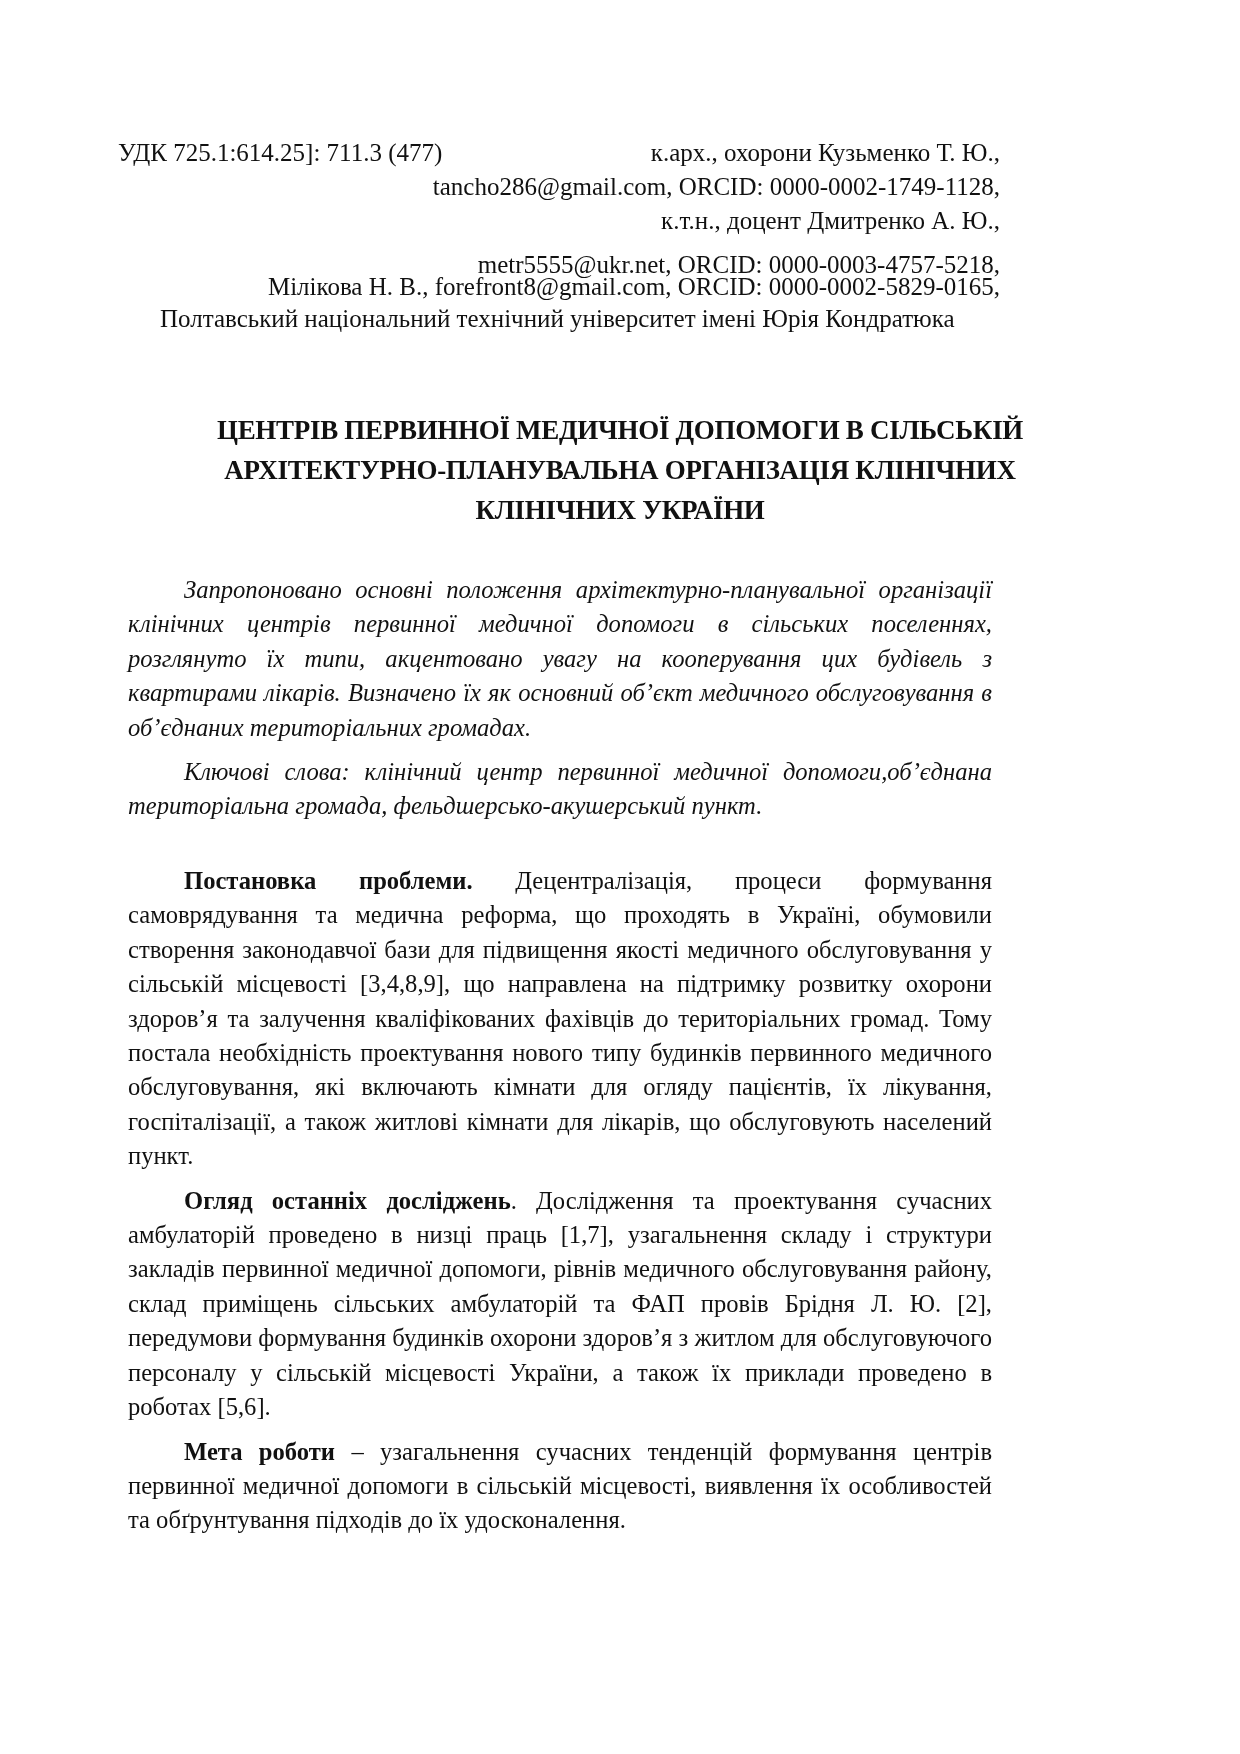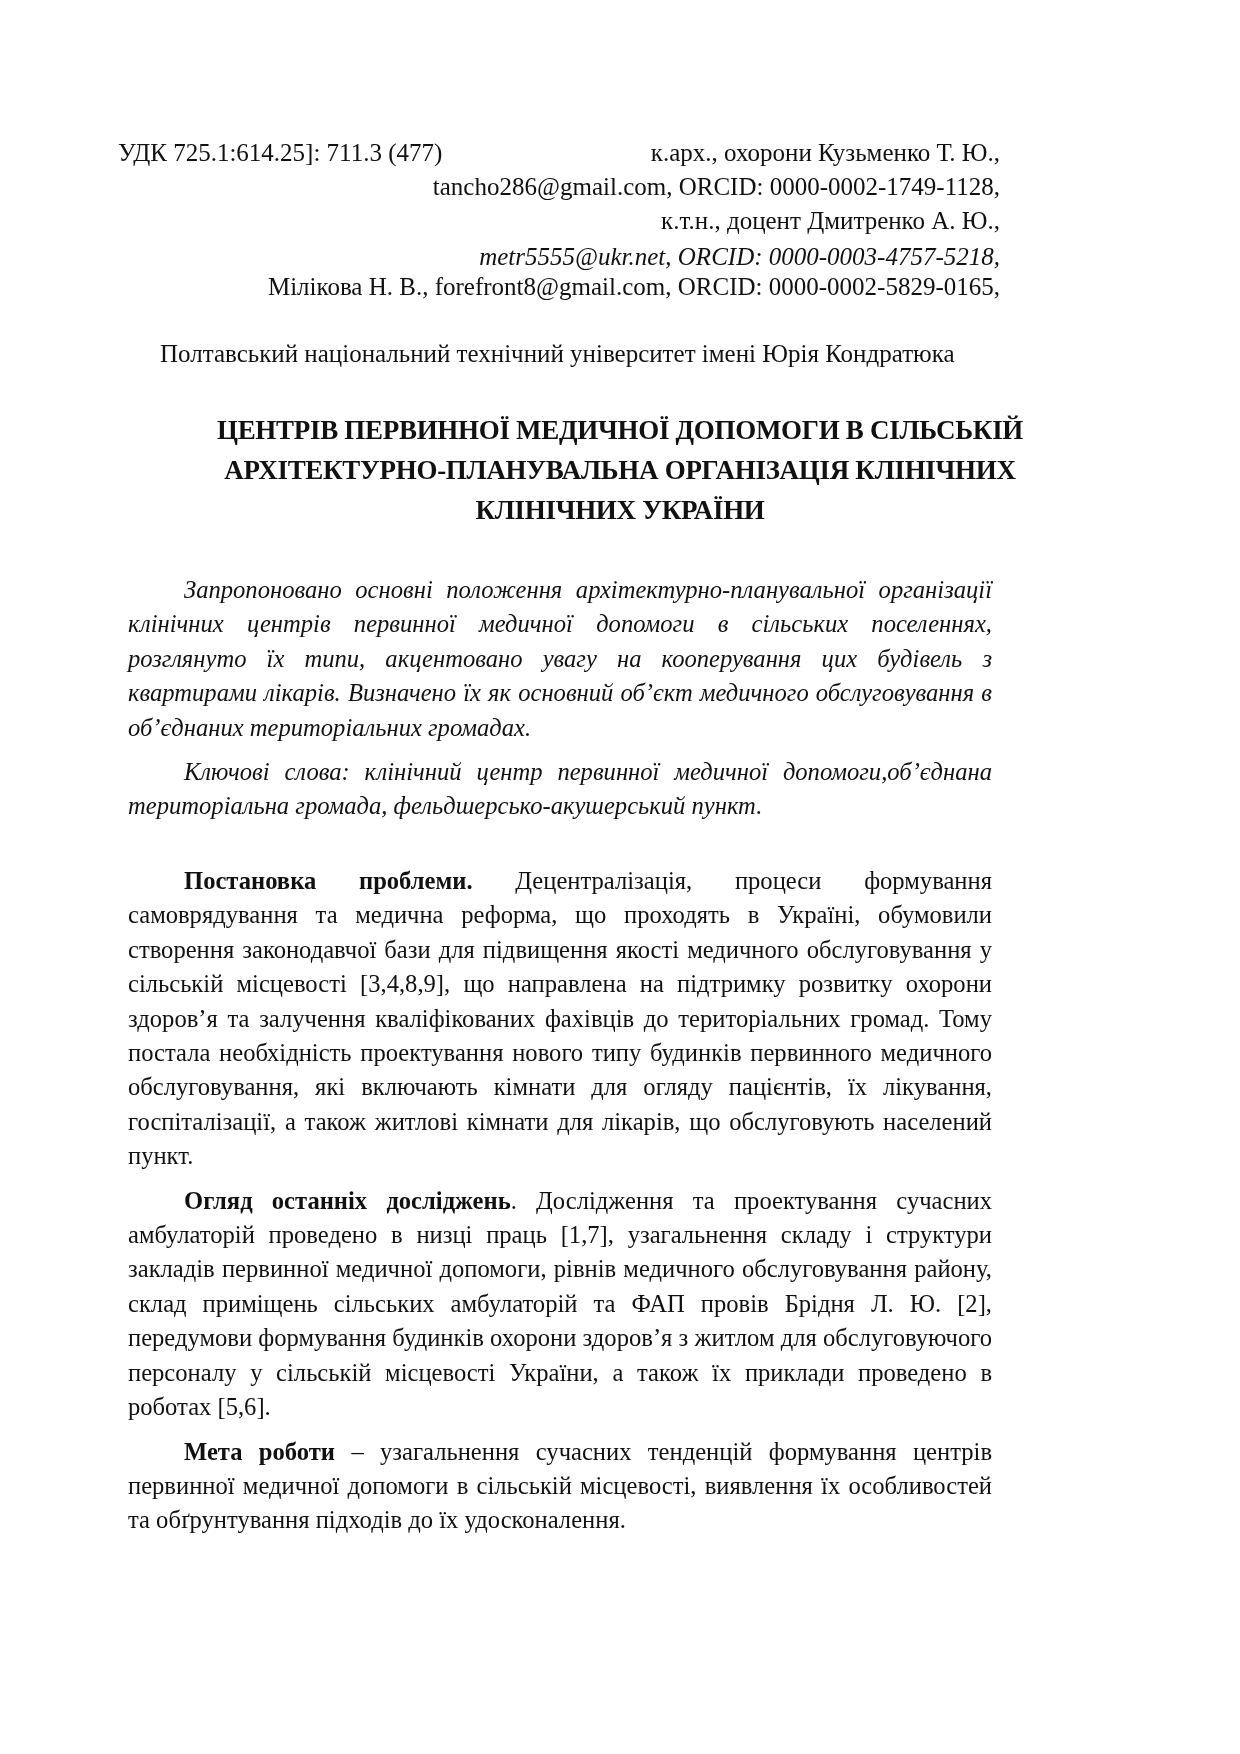--- a/index.html
+++ b/index.html
@@ -7,21 +7,21 @@
   .page {
     position: absolute; left: 0; top: 0; width: 1240px; height: 1754px;
     background: #ffffff; color: #111111;
     font-family: "Liberation Serif", "DejaVu Serif", serif;
   }
   .line {
     position: absolute; white-space: nowrap; font-size: 25px; line-height: 34px;
   }
   .udk { left: 118px; top: 136px; }
   .right { right: 240px; text-align: right; }
-  .affil { left: 160px; top: 302px; font-size: 25px; margin-top: 35px; }
+  .affil { left: 160px; top: 302px; font-size: 25px; }
   .title {
     position: absolute; left: 150px; width: 940px; top: 410px;
     text-align: center; font-weight: bold; font-size: 27px; line-height: 40px;
     letter-spacing: -0.3px;
   }
   .block {
     position: absolute; left: 118px; width: 884px;
     font-size: 24.6px; line-height: 34.4px; text-align: justify;
   }
   .abstract { top: 563px; font-style: italic; }
@@ -31,21 +31,21 @@
 </style>
 </head>
 <body>
 
 <div class="page">
 
   <div class="line udk">УДК 725.1:614.25]: 711.3 (477)</div>
   <div class="line right" style="top:136px;">к.арх., охорони Кузьменко Т. Ю.,</div>
   <div class="line right" style="top:170px;">tancho286@gmail.com, ORCID: 0000-0002-1749-1128,</div>
   <div class="line right" style="top:204px;">к.т.н., доцент Дмитренко А. Ю.,</div>
-  <div class="line right" style="top:240px;font-style:italic;">metr5555@ukr.net, ORCID: 0000-0003-4757-5218,</div>
+  <div class="line right" style="top:248px;">metr5555@ukr.net, ORCID: 0000-0003-4757-5218,</div>
   <div class="line right" style="top:270px;">Мілікова Н. В., forefront8@gmail.com, ORCID: 0000-0002-5829-0165,</div>
   <div class="line affil">Полтавський національний технічний  університет імені Юрія Кондратюка</div>
 
   <div class="title">
     <div>ЦЕНТРІВ ПЕРВИННОЇ МЕДИЧНОЇ ДОПОМОГИ В СІЛЬСЬКІЙ</div>
     <div>АРХІТЕКТУРНО-ПЛАНУВАЛЬНА ОРГАНІЗАЦІЯ КЛІНІЧНИХ</div>
     <div>КЛІНІЧНИХ УКРАЇНИ</div>
   </div>
 
   <div class="block abstract">

